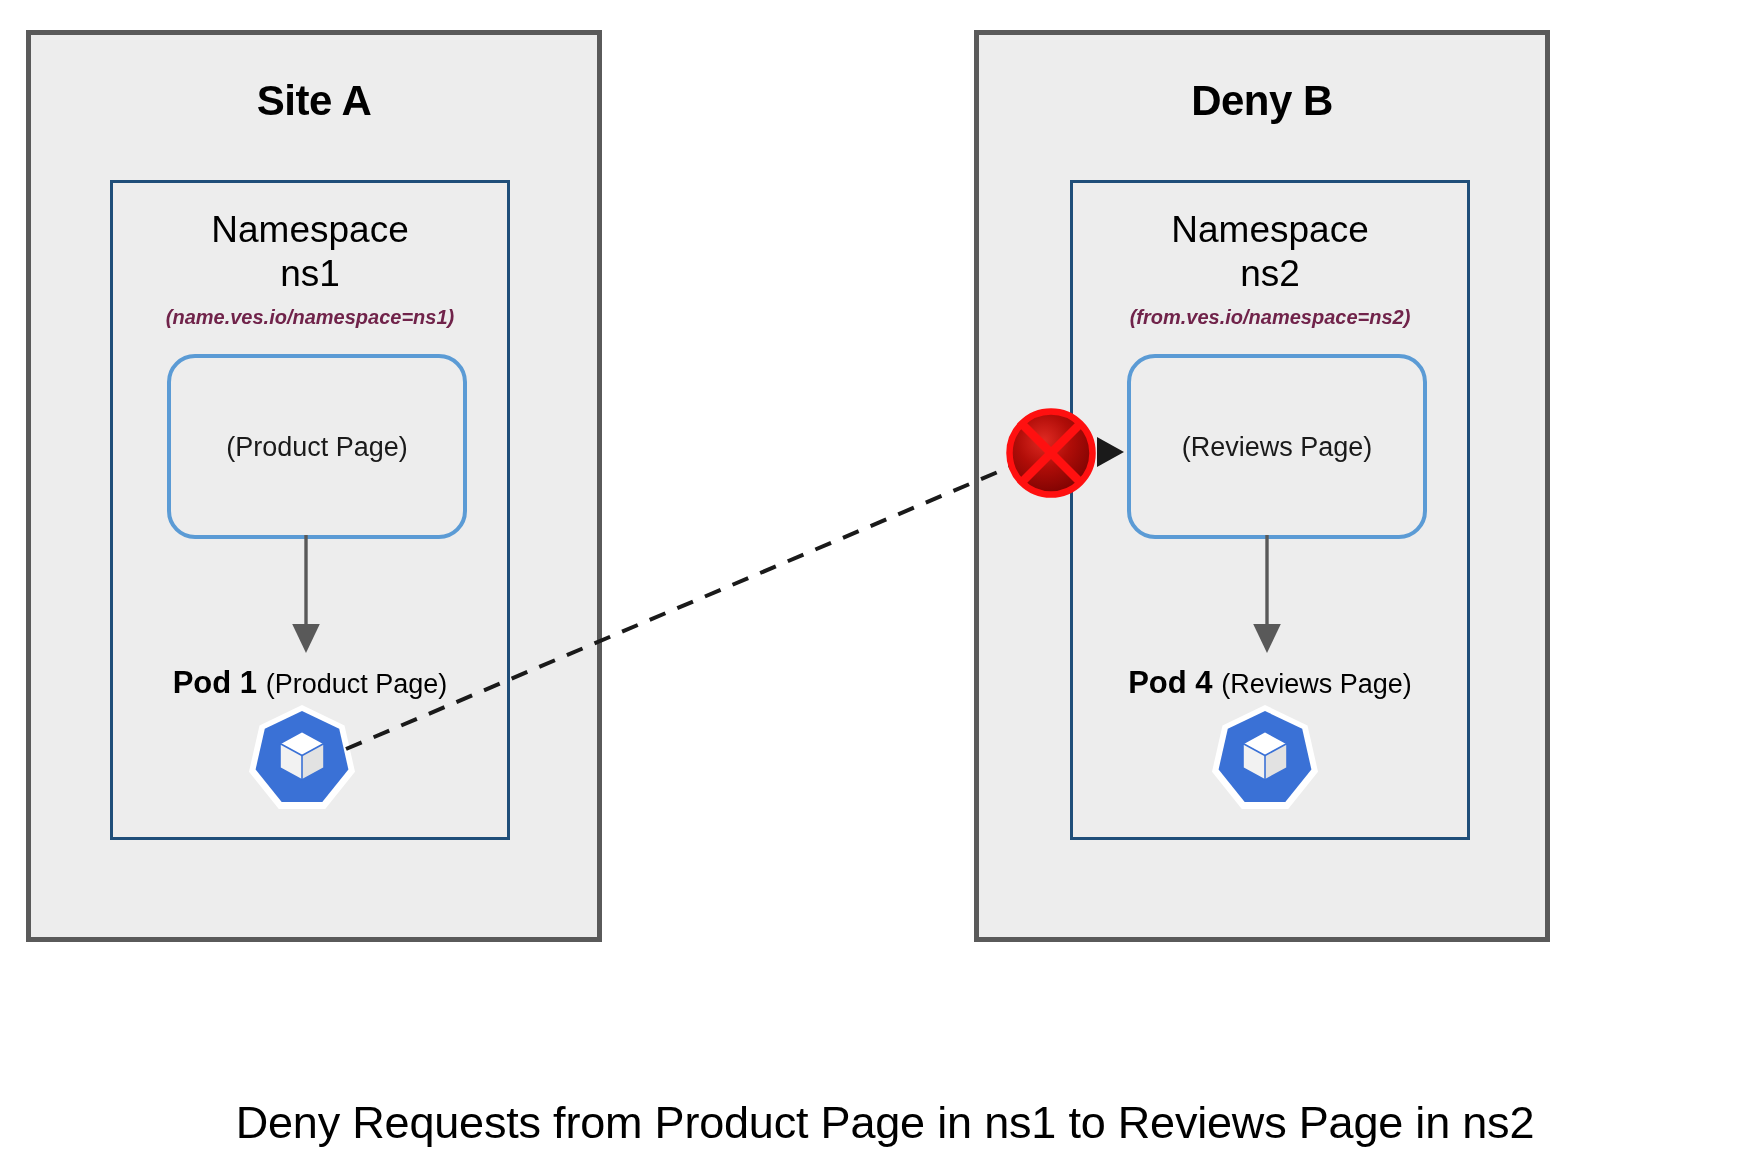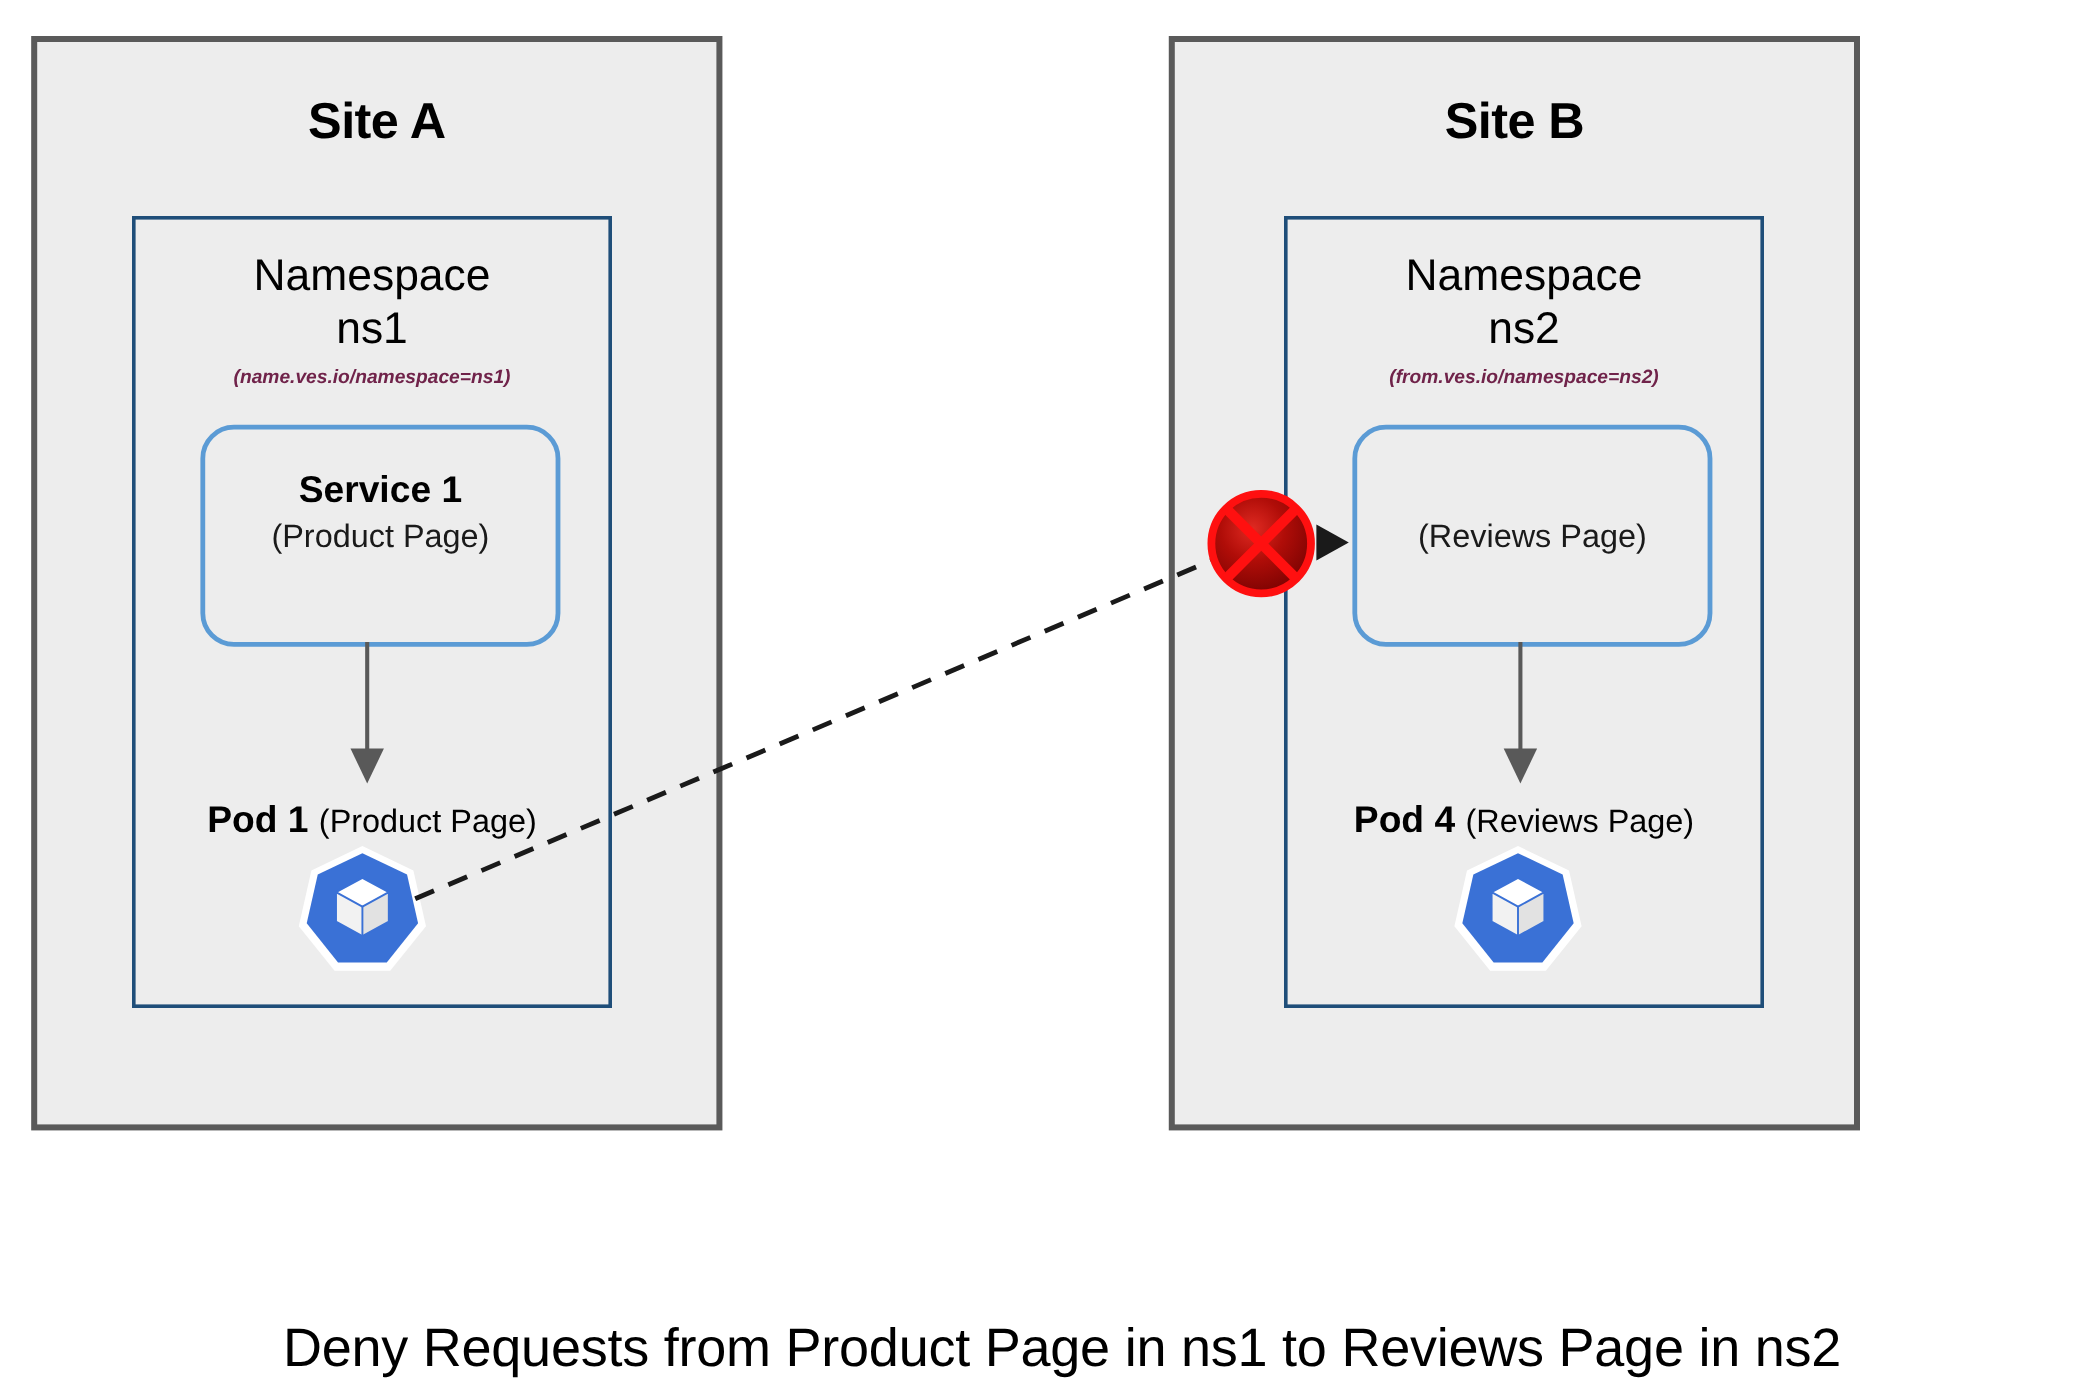--- a/index.html
+++ b/index.html
@@ -70,21 +70,21 @@
     color: #000000;
     white-space: pre-line;
   }
 
   .ns-label {
     position: absolute;
     left: 0;
     right: 0;
     top: 123px;
     text-align: center;
-    font-size: 16px;
+    font-size: 20px;
     font-weight: bold;
     font-style: italic;
     color: #70234a;
   }
 
   
   .svc-box {
     position: absolute;
     left: 54px;
     top: 171px;
@@ -169,32 +169,31 @@
 
   <div class="site-panel" id="site-a">
     <div class="site-title">Site A</div>
 
     <div class="ns-box">
       <div class="ns-title">Namespace
 ns1</div>
       <div class="ns-label">(name.ves.io/namespace=ns1)</div>
 
       <div class="svc-box">
-        <div class="svc-title">Service 1</div>
         <div class="svc-sub">(Product Page)</div>
       </div>
 
       <div class="pod-label">
         <span class="pod-name">Pod 1</span><span>&nbsp;</span><span class="pod-sub">(Product Page)</span>
       </div>
     </div>
   </div>
 
   <div class="site-panel" id="site-b">
-    <div class="site-title">Site B</div>
+    <div class="site-title">Deny B</div>
 
     <div class="ns-box">
       <div class="ns-title">Namespace
 ns2</div>
       <div class="ns-label">(from.ves.io/namespace=ns2)</div>
 
       <div class="svc-box">
         <div class="svc-sub">(Reviews Page)</div>
       </div>
 

